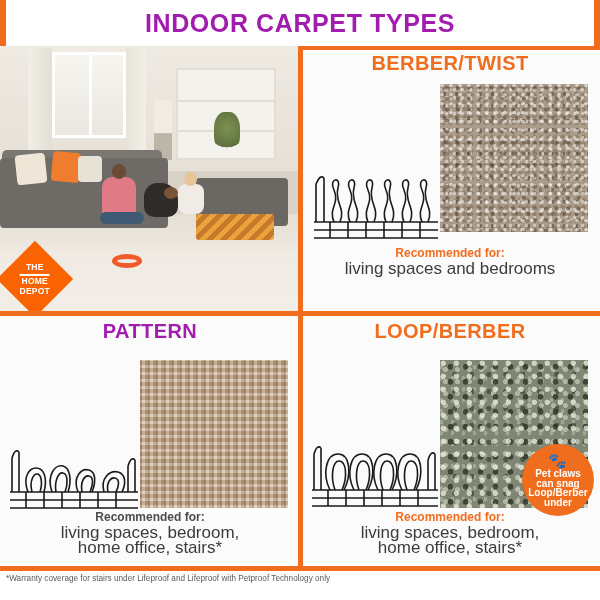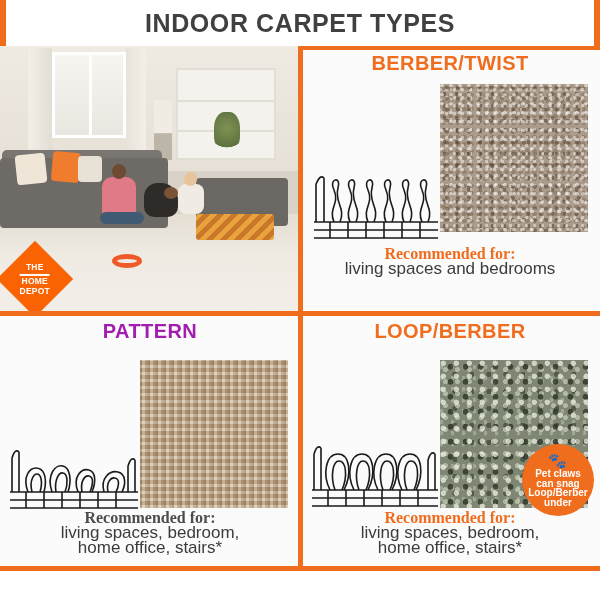--- a/index.html
+++ b/index.html
@@ -28,21 +28,21 @@
     height: 46px;
     background: #ffffff;
     display: flex;
     align-items: center;
     justify-content: center;
   }
   .header-title {
     font-size: 25px;
     font-weight: bold;
     letter-spacing: 0.6px;
-    color: #404040;
+    color: #a21caf;
     text-align: center;
     line-height: 1;
   }
   .orange-bar-left {
     position: absolute;
     left: 0; top: 0;
     width: 6px; height: 46px;
     background: #f06d1e;
   }
   .orange-bar-right {
@@ -250,25 +250,24 @@
     letter-spacing: 0.4px;
   }
   .type-title.gray { color: #a21caf; }
   .rec-block {
     position: absolute;
     left: 0;
     width: 100%;
     text-align: center;
   }
   .rec-label {
-    font-size: 16px;
+    font-size: 12px;
     font-weight: bold;
     color: #f06d1e;
     line-height: 15px;
-    font-family: Liberation Serif, serif;
   }
   .rec-label.gray { color: #4c4c4c; }
   .rec-text {
     font-size: 17px;
     color: #3c3c3c;
     line-height: 15px;
   }
   
   .swatch {
     position: absolute;
@@ -489,13 +488,14 @@
     </div>
 
   </div>
 
   <div class="sep-h-top-right"></div>
   <div class="sep-v-top"></div>
   <div class="sep-h"></div>
   <div class="sep-v-bottom"></div>
   <div class="footer-bar"></div>
 
+  <div class="footnote">*Warranty coverage for stairs under Lifeproof and Lifeproof with Petproof Technology only</div>
 </div>
 
 </body></html>

